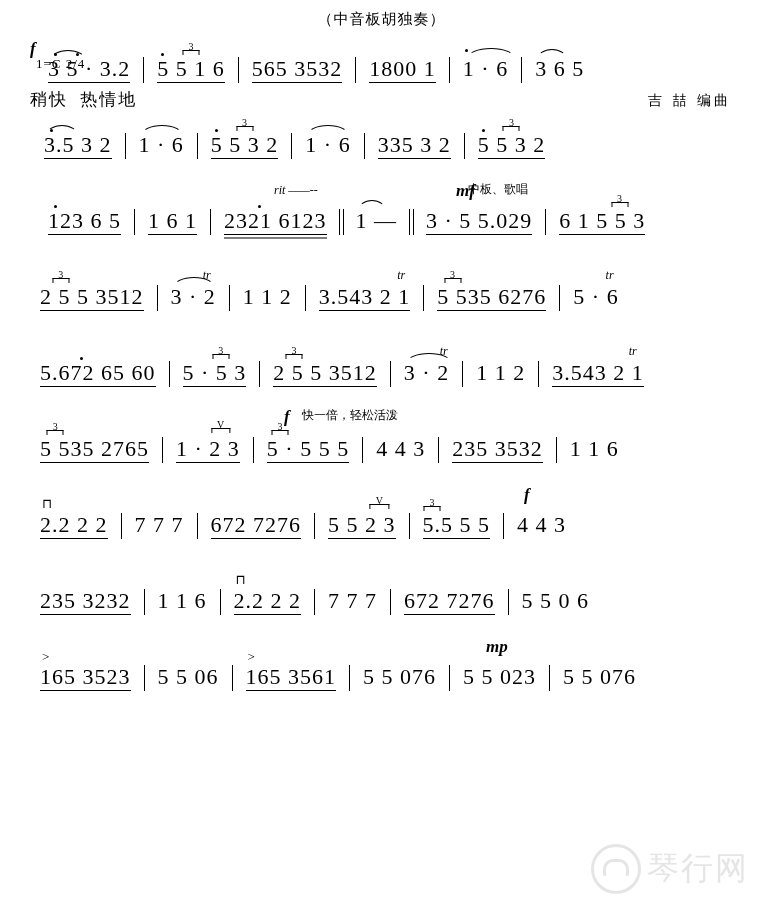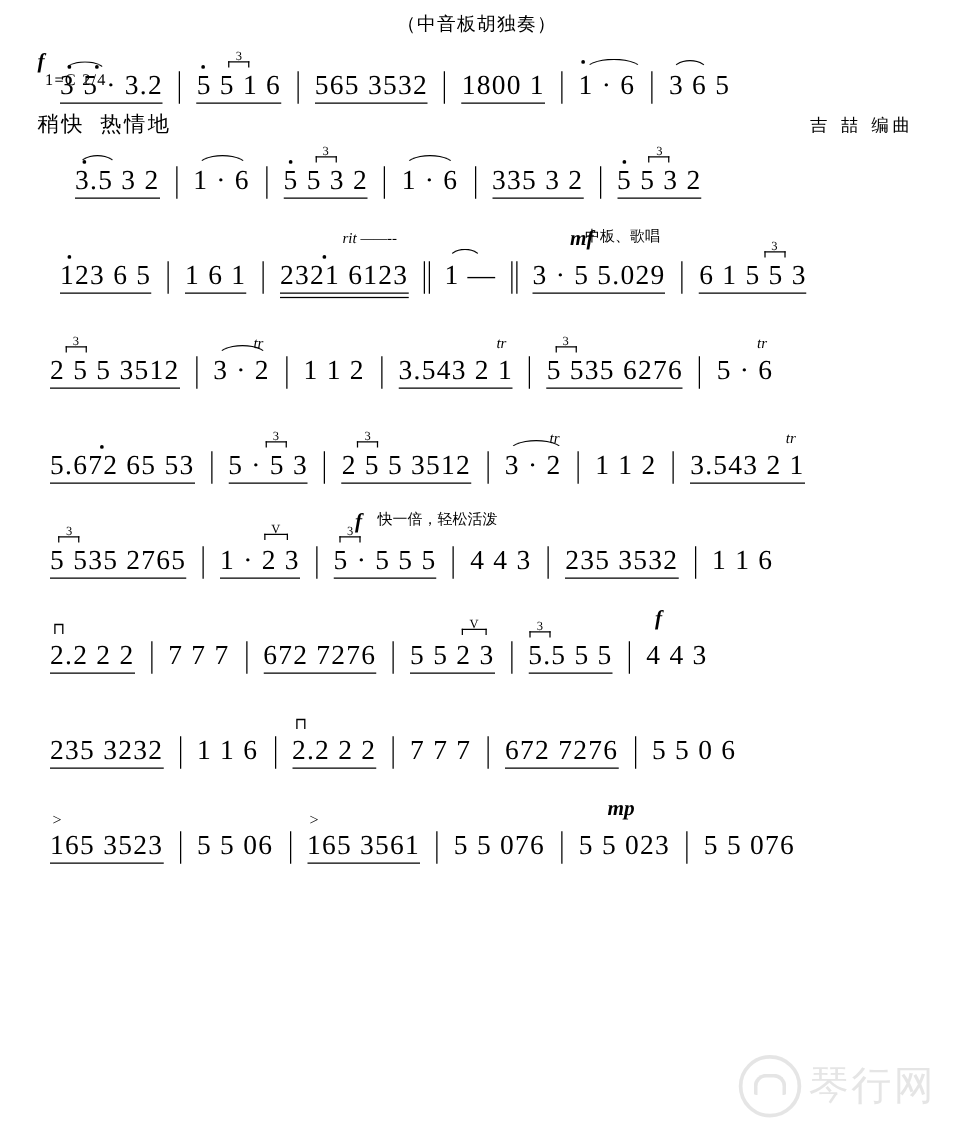--- a/index.html
+++ b/index.html
@@ -181,21 +181,21 @@
         <span class="grp">
           <span class="slur" style="left:2px;top:-9px;width:28px;"></span>
           <span class="digits">3 6    5</span>
         </span>
       </div>
     </div>
   </div>
 
   <div class="system">
     <div class="staff-row">
-      <div class="measure" style="margin-left:28px;">
+      <div class="measure" style="margin-left:12px;">
         <span class="grp u1">
           <span class="slur" style="left:2px;top:-9px;width:30px;"></span>
           <span class="dot-up" style="left:6px;"></span>
           <span class="digits">3.5   3 2</span>
         </span>
       </div>
       <div class="barline"></div>
       <div class="measure">
         <span class="grp">
           <span class="slur" style="left:2px;top:-9px;width:40px;"></span>
@@ -331,21 +331,21 @@
         </span>
       </div>
     </div>
   </div>
 
   <div class="system">
     <div class="staff-row">
       <div class="measure" style="margin-left:8px;">
         <span class="grp u1">
           <span class="dot-up" style="left:40px;"></span>
-          <span class="digits">5.672  65 53</span>
+          <span class="digits">5.672  65 60</span>
         </span>
       </div>
       <div class="barline"></div>
       <div class="measure">
         <span class="grp u1">
           <span class="trip" style="left:60%;">3</span>
           <span class="digits">5 · 5 3</span>
         </span>
       </div>
       <div class="barline"></div>

